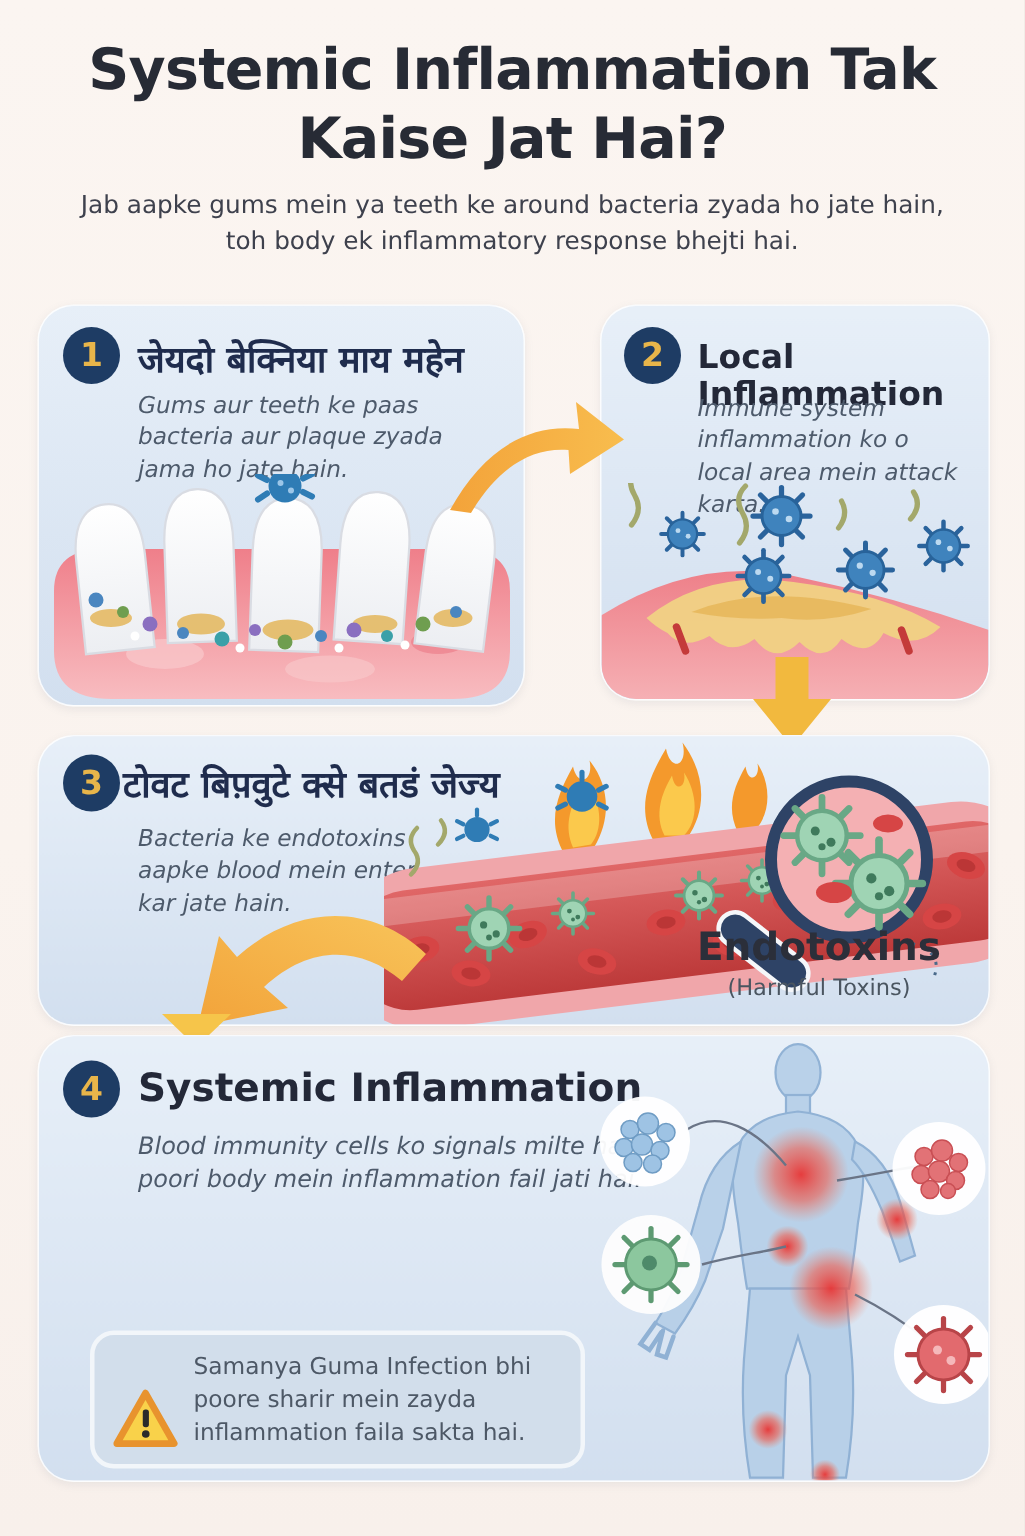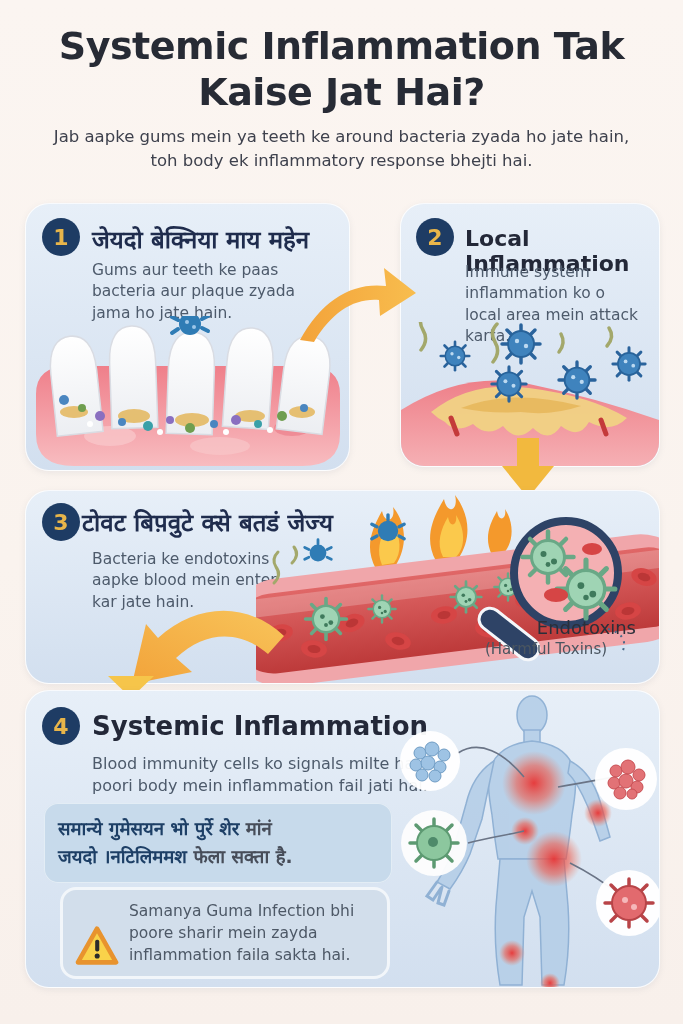--- a/index.html
+++ b/index.html
@@ -14,32 +14,32 @@
   .title-l2{font-size:38px;font-weight:700;color:#272b35;letter-spacing:-.5px;line-height:1.2;}
   .subtitle{margin-top:10px;font-size:16.5px;color:#3e414d;line-height:1.45;}
   
   .panel{position:absolute;border-radius:24px;border:1px solid rgba(255,255,255,.85);
     background:linear-gradient(180deg,#e7eff8 0%,#d2dfef 100%);
     box-shadow:0 2px 6px rgba(120,130,150,.12);overflow:hidden;}
   .badge{position:absolute;width:38px;height:38px;border-radius:50%;background:#1e3c64;
     display:flex;align-items:center;justify-content:center;
     color:#e8b54a;font-size:22px;font-weight:700;}
   .step-title{position:absolute;font-weight:700;color:#1f2c4d;}
-  .step-body{position:absolute;font-size:15.5px;color:#4d5a6b;line-height:1.38;}
+  .step-body{position:absolute;font-size:15.5px;color:#4d5a6b;line-height:1.38;font-style:italic;}
   .illus{position:absolute;}
   
   .note-box{position:absolute;background:#c7daeb;border-radius:14px;padding:12px 14px;
     box-shadow:inset 0 0 0 1px rgba(255,255,255,.5);}
   .note-line{font-size:18.5px;font-weight:700;line-height:1.5;white-space:nowrap;}
   .note-a{color:#1d3f66;} .note-b{color:#474d59;font-weight:600;}
   .warn-box{position:absolute;background:#d2deeb;border:3px solid #f2f6fa;border-radius:16px;
     display:flex;align-items:flex-end;gap:10px;padding:10px 12px;}
   .warn-text{font-size:15.5px;color:#4d5866;line-height:1.42;}
   .label-endo{position:absolute;text-align:center;}
-  .label-endo .main{font-size:18px;font-weight:400;color:#2b2f3a;text-align:right;}
+  .label-endo .main{font-size:26px;font-weight:700;color:#2b2f3a;}
   .label-endo .sub{font-size:15px;color:#4a5560;margin-top:2px;}
   .arrow{position:absolute;}
 </style>
 </head>
 <body>
 
 <div id="canvas">
 
   <div class="header">
     <div class="title-l2">Systemic Inflammation Tak Kaise Jat Hai?</div>
@@ -329,28 +329,20 @@
     <path d="M0,0 H46 L23,22 Z" fill="#f6c54a"></path>
   </svg>
 
   <div class="panel" style="left:25px;top:690px;width:633px;height:296px;">
     <div class="badge" style="left:16px;top:16px;">
       <span>4</span>
     </div>
     <div class="step-title" style="left:66px;top:20px;font-size:26px;color:#232838;">Systemic Inflammation</div>
     <div class="step-body" style="left:66px;top:62px;width:350px;font-size:16px;">Blood immunity cells ko signals milte hain, poori body mein inflammation fail jati hai.</div>
 
-    <div class="note-box" style="left:18px;top:112px;width:320px;">
-      <div class="note-line">
-        <span class="note-a">समान्ये गुमेसयन भो पुर्रे शेर</span><span class="note-b"> मांनं</span>
-      </div>
-      <div class="note-line">
-        <span class="note-a">जयदो ।नटिलिममश</span><span class="note-b"> फेला सक्ता है.</span>
-      </div>
-    </div>
 
     <div class="warn-box" style="left:34px;top:196px;width:300px;">
       <svg width="44" height="40" viewBox="0 0 48 44" style="flex:none;margin-top:4px;">
         <path d="M24,3 L45,40 L3,40 Z" fill="#f9d24a" stroke="#e8932e" stroke-width="5" stroke-linejoin="round"></path>
         <rect x="22" y="15" width="4.5" height="13" rx="2" fill="#2b2b2b"></rect>
         <circle cx="24.2" cy="33" r="2.8" fill="#2b2b2b"></circle>
       </svg>
       <div class="warn-text">Samanya Guma Infection bhi poore sharir mein zayda inflammation faila sakta hai.</div>
     </div>
 

